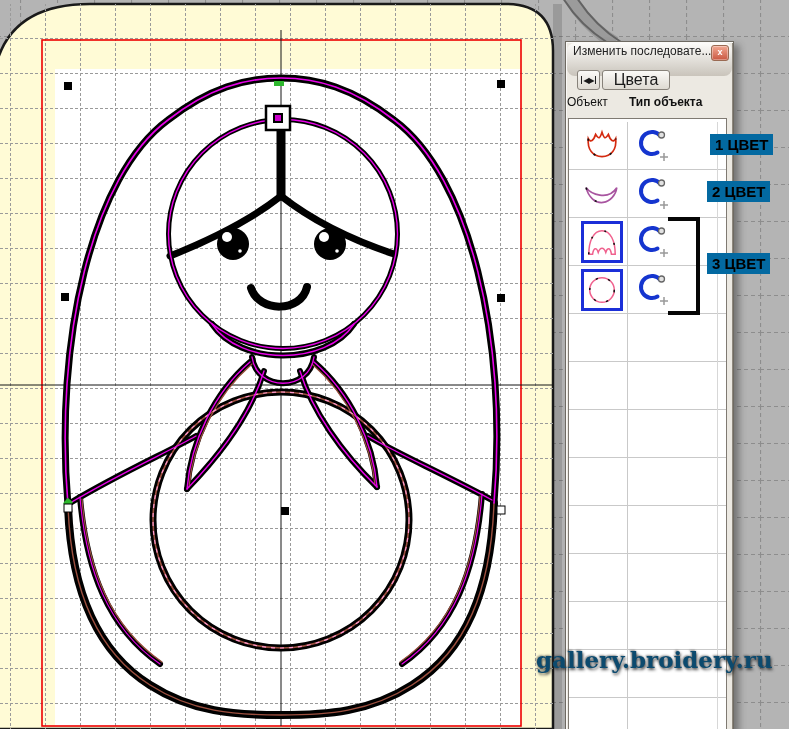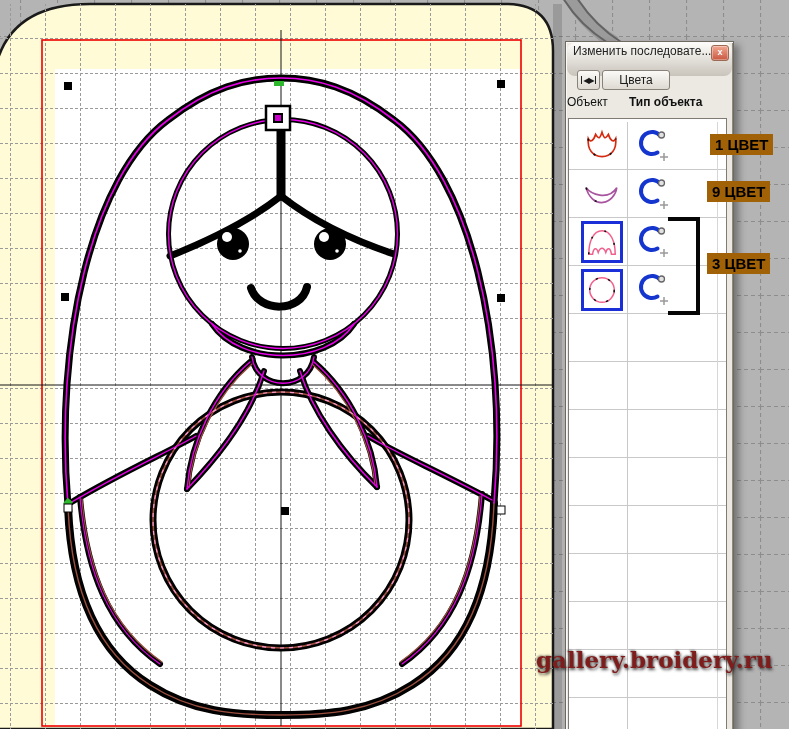--- a/index.html
+++ b/index.html
@@ -16,21 +16,21 @@
   .titlebar{position:absolute;left:1px;top:1px;right:1px;height:33px;
             background:linear-gradient(#fdfcfa,#c9c4bb);
             font-size:12px;color:#222;padding-left:6px;line-height:17px;
             white-space:nowrap;overflow:hidden;border-radius:8px;}
   .close-btn{position:absolute;right:3px;top:2px;width:16px;height:14px;
              background:linear-gradient(#f2a892,#c95740);
              border:1px solid #9a6a52;border-radius:3px;color:#fff;
              font-size:9px;font-weight:bold;text-align:center;line-height:13px;
              box-shadow:inset 0 0 0 1px rgba(255,255,255,.35);}
   .btn{position:absolute;height:18px;background:linear-gradient(#fbfaf7,#dedad2);
-       border:1px solid #87827a;border-radius:3px;font-size:12px;color:#1a1a1a;
+       border:1px solid #87827a;border-radius:3px;font-size:16px;color:#1a1a1a;
        display:flex;align-items:center;justify-content:center;}
   .btn-nav{left:11px;top:28px;width:21px;font-size:8px;letter-spacing:-1px;}
   .btn-nav .vbar{width:1px;height:8px;background:#222;margin:0 1px;}
   .btn-colors{left:36px;top:28px;width:66px;}
   .col-headers{position:absolute;top:53px;left:0;width:100%;font-size:12px;color:#111;}
   .col-headers .h1{position:absolute;left:1px;top:0;}
   .col-headers .h2{position:absolute;left:63px;top:0;font-weight:bold;}
   .listbox{position:absolute;left:2px;top:76px;width:157px;height:610px;
            background:#fff;border:1px solid #7f7a72;}
   .lb-grid{position:absolute;left:0;top:3px;right:0;bottom:0;
@@ -40,29 +40,29 @@
   .lrow{position:absolute;left:0;width:155px;height:48px;}
   .thumb{position:absolute;left:12px;top:3px;width:42px;height:42px;
          display:flex;align-items:center;justify-content:center;}
   .thumb.selected{border:3px solid #1b2fd8;width:36px;height:36px;}
   .ticon{position:absolute;left:67px;top:6px;}
 
   
   .bracket{position:absolute;left:668px;top:217px;width:28px;height:90px;
            border-top:4px solid #060606;border-right:4px solid #060606;
            border-bottom:4px solid #060606;}
-  .note{position:absolute;background:#a16207;color:#000;font-size:15px;
+  .note{position:absolute;background:#0369a1;color:#000;font-size:15px;
         font-weight:bold;padding:2px 5px;white-space:nowrap;}
   .note1{left:710px;top:134px;}
   .note2{left:707px;top:181px;}
   .note3{left:707px;top:253px;text-align:center;}
 
   .watermark{position:absolute;left:536px;top:646px;
              font-family:"DejaVu Serif",serif;font-weight:bold;font-size:23px;
-             color:#7f1d1d;white-space:nowrap;
+             color:#0c4a6e;white-space:nowrap;
              text-shadow:1px 2px 3px rgba(30,30,30,.75),-1px -1px 2px rgba(60,60,60,.5);}
 </style>
 </head>
 <body>
 
 <div class="stage">
 
   <svg id="scene" width="789" height="729" viewBox="0 0 789 729">
     <defs>
       <pattern id="gridC" width="35" height="35" patternUnits="userSpaceOnUse" x="10" y="3">
@@ -261,17 +261,17 @@
             <path d="M24,29 h8 M28,25 v8" stroke="#fff" stroke-width="3.2" fill="none"></path>
             <path d="M24,29 h8 M28,25 v8" stroke="#999" stroke-width="1.5" fill="none"></path>
           </svg>
         </div>
       </div>
     </div>
   </div>
 
   <div class="bracket"></div>
   <div class="note note1">1 ЦВЕТ</div>
-  <div class="note note2">9 ЦВЕТ</div>
+  <div class="note note2">2 ЦВЕТ</div>
   <div class="note note3">3 ЦВЕТ</div>
 
   <div class="watermark">gallery.broidery.ru</div>
 </div>
 
 </body></html>

